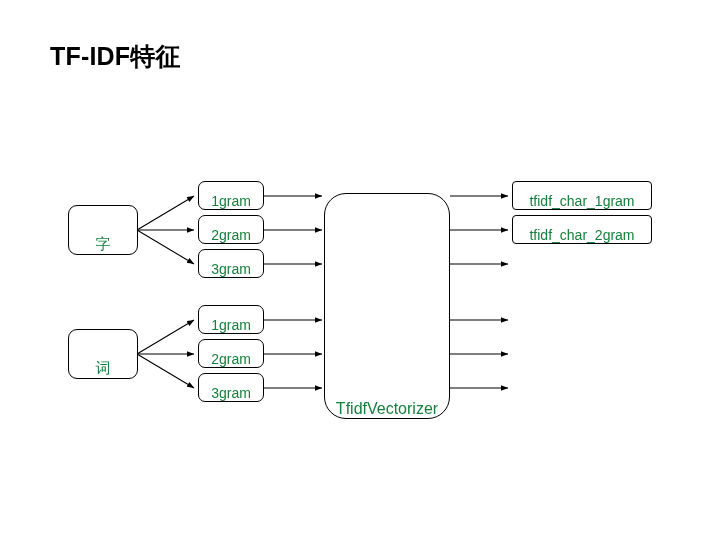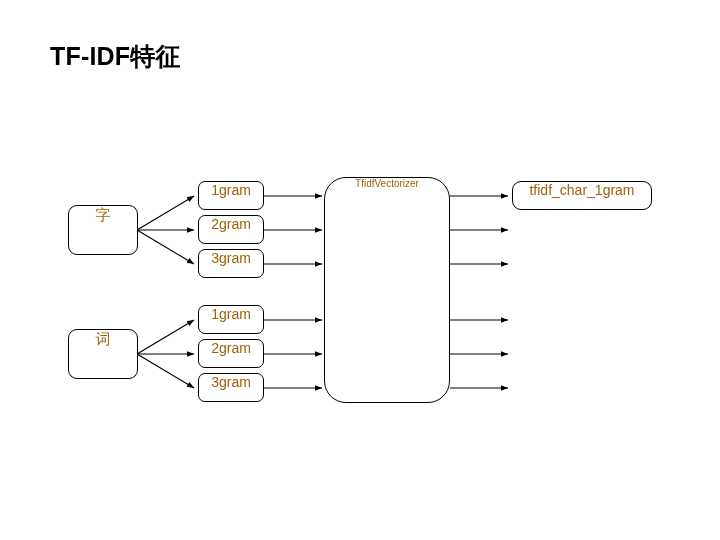--- a/index.html
+++ b/index.html
@@ -36,40 +36,41 @@
     top: 0;
     width: 720px;
     height: 540px;
   }
   .node-box {
     position: absolute;
     box-sizing: border-box;
     background: #ffffff;
     border: 1px solid #000000;
     display: flex;
-    align-items: flex-start;
+    align-items: flex-end;
     justify-content: center;
-    color: #a16207;
+    color: #15803d;
     white-space: nowrap;
   }
   .input-box {
     border-radius: 9px;
     font-size: 15px;
   }
   .ngram-box {
     border-radius: 7px;
     font-size: 14px;
   }
   .output-box {
-    border-radius: 9px;
+    border-radius: 4px;
     font-size: 14px;
   }
   .vectorizer-box {
     border-radius: 22px;
-    font-size: 10px;
+    font-size: 16px;
+    margin-top: 16px;
   }
 </style>
 </head>
 <body>
 
 <div id="slide">
 
   <div id="page-title">TF-IDF特征</div>
 
   <svg id="diagram-svg" viewBox="0 0 720 540">
@@ -133,15 +134,18 @@
     <span>3gram</span>
   </div>
 
   <div class="node-box vectorizer-box" style="left:324px; top:177px; width:126px; height:226px;">
     <span>TfidfVectorizer</span>
   </div>
 
   <div class="node-box output-box" style="left:512px; top:181px; width:140px; height:29px;">
     <span>tfidf_char_1gram</span>
   </div>
+  <div class="node-box output-box" style="left:512px; top:215px; width:140px; height:29px;">
+    <span>tfidf_char_2gram</span>
+  </div>
 
 
 </div>
 
 </body></html>

